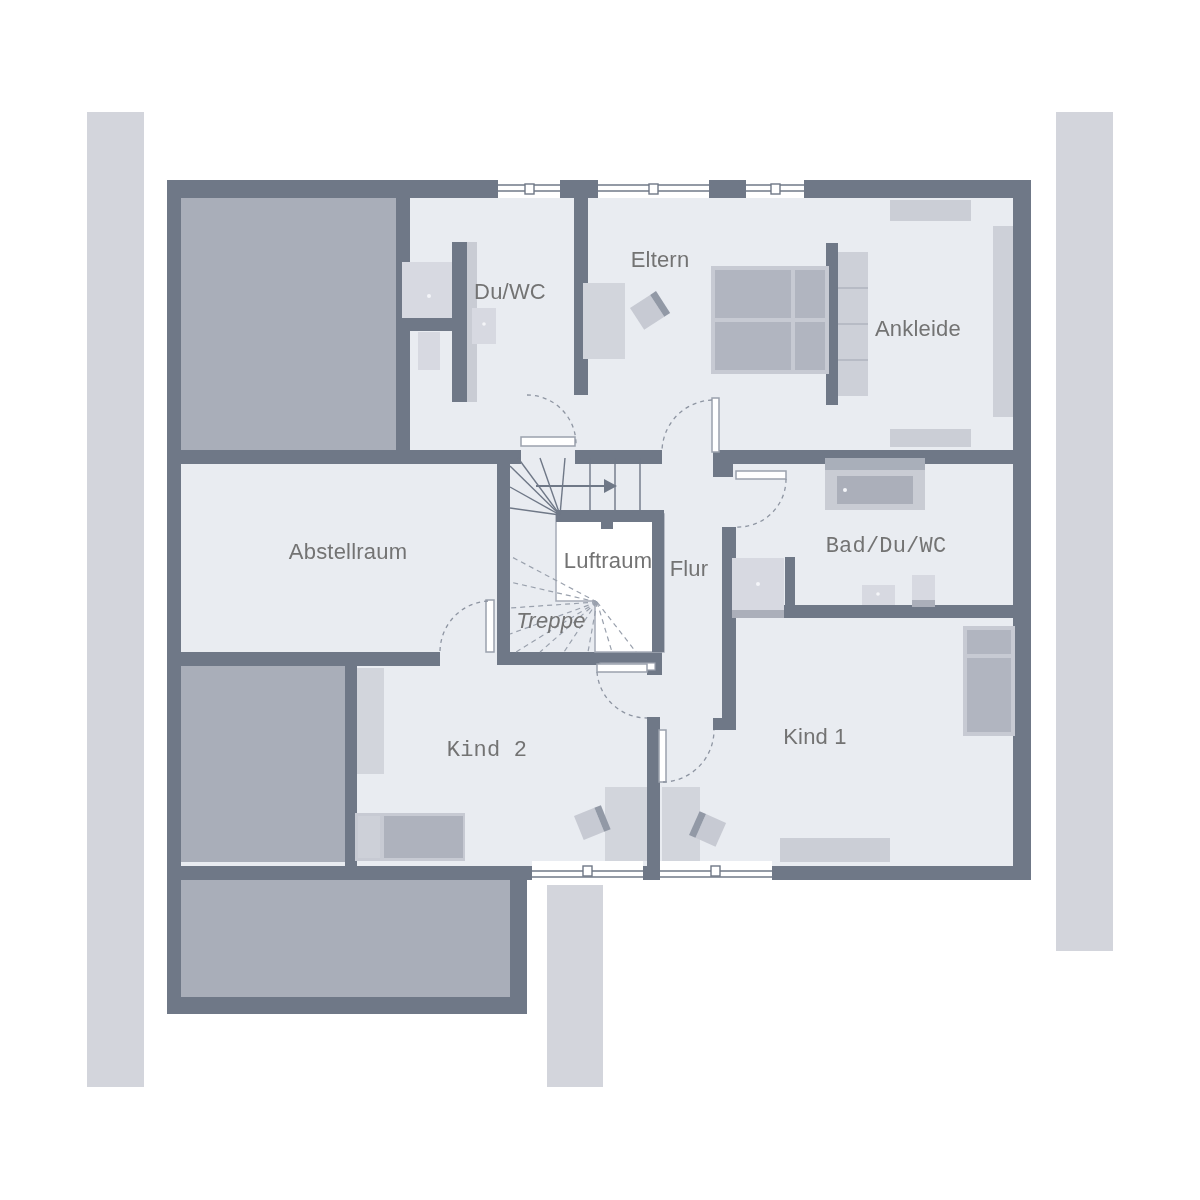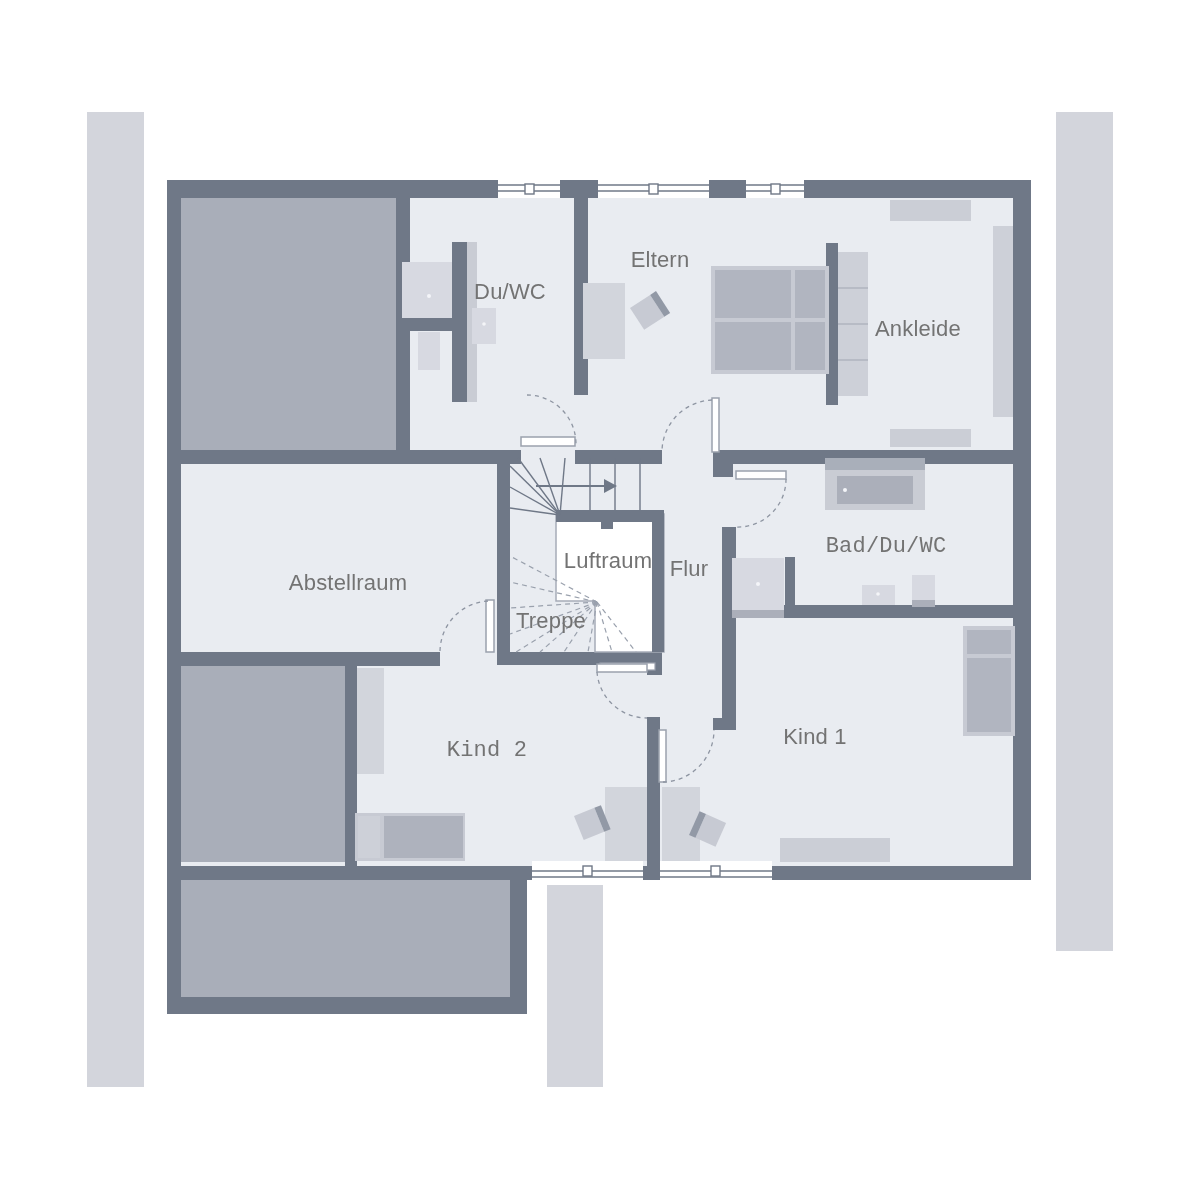--- a/index.html
+++ b/index.html
@@ -217,22 +217,22 @@
         <rect x="22" y="0" width="7" height="26" fill="#9299A6"></rect>
       </g>
     </g>
   </g>
 </svg>
 
 <div id="labels">
       <div class="room-label" style="left: 501px; top: 292px; margin-left: 9px;">Du/WC</div>
       <div class="room-label" style="left: 660px; top: 260px;">Eltern</div>
       <div class="room-label" style="left: 906px; top: 329px; margin-left: 12px;">Ankleide</div>
-      <div class="room-label" style="left: 348px; top: 552px; margin-top: 31px;">Abstellraum</div>
+      <div class="room-label" style="left: 348px; top: 552px;">Abstellraum</div>
       <div class="room-label" style="left: 608px; top: 561px; text-align: center;">Luftraum</div>
       <div class="room-label" style="left: 689px; top: 569px;">Flur</div>
-      <div class="room-label" style="left: 551px; top: 621px;">Treppe</div>
+      <div class="room-label" style="left: 551px; top: 621px; font-style: italic;">Treppe</div>
       <div class="room-label" style="left: 886px; top: 546px; font-family: Liberation Mono, monospace;">Bad/Du/WC</div>
       <div class="room-label" style="left: 487px; top: 750px; font-family: Liberation Mono, monospace;">Kind 2</div>
       <div class="room-label" style="left: 815px; top: 737px;">Kind 1</div>
     </div>
 
 </div>
 
 </body></html>

